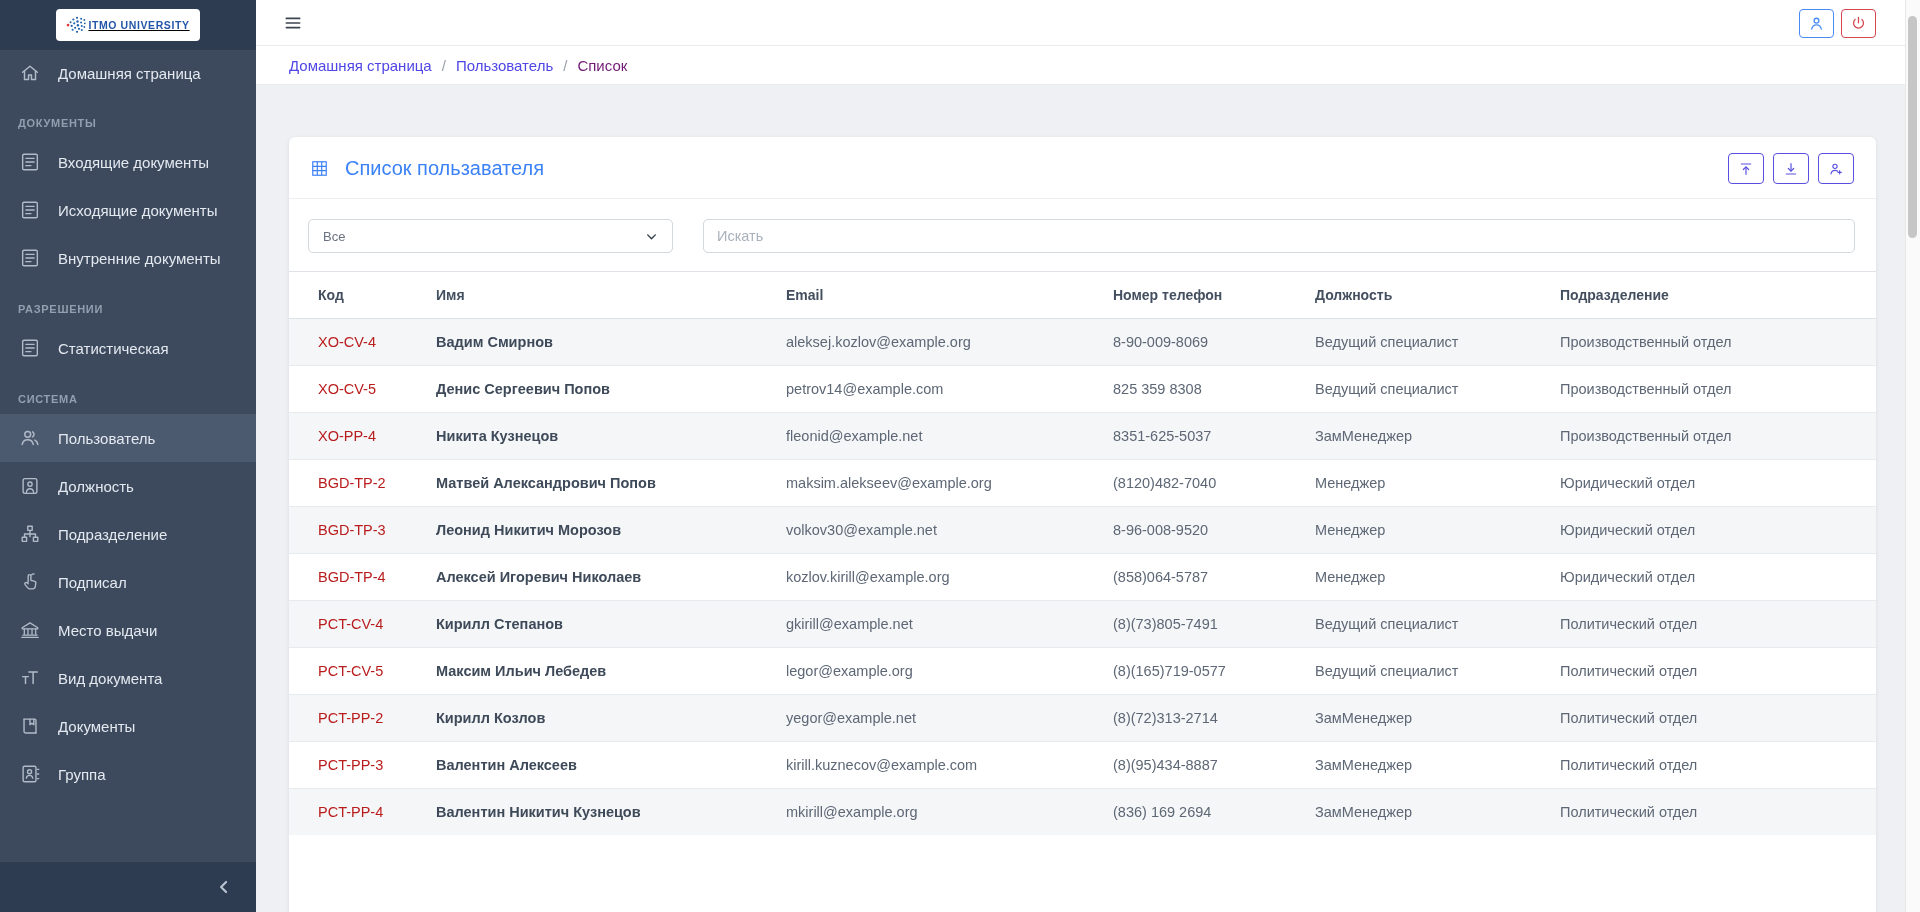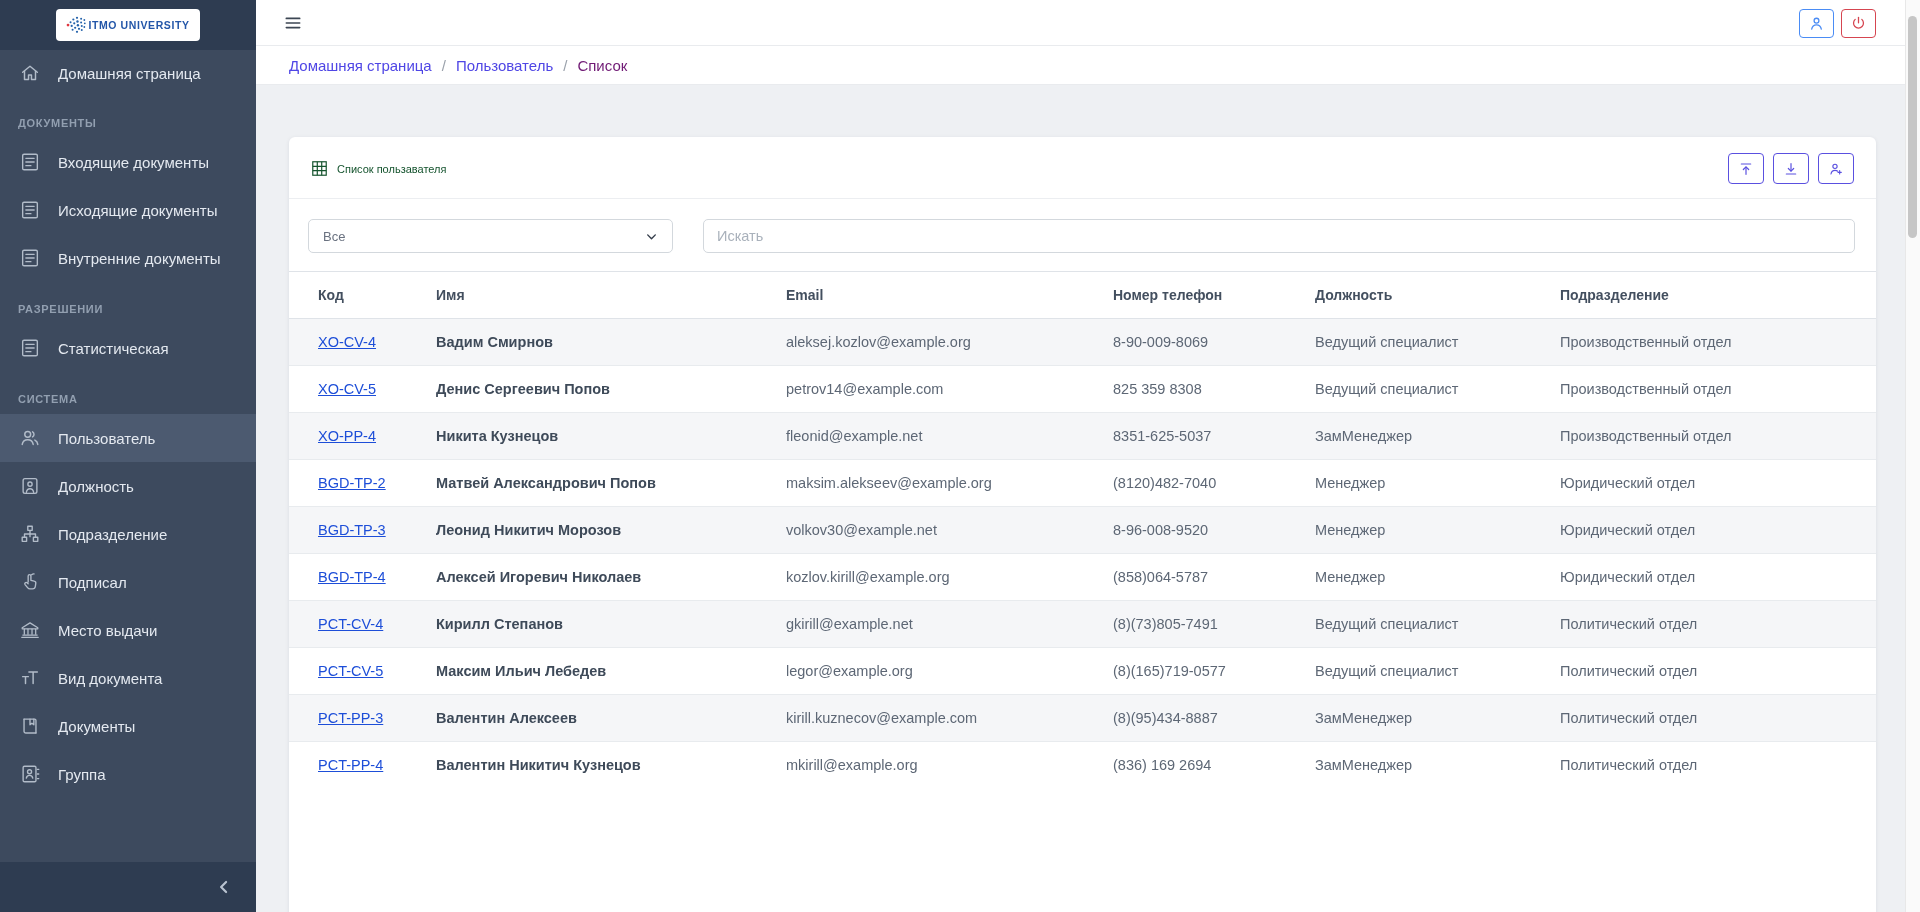--- a/index.html
+++ b/index.html
@@ -6,21 +6,21 @@
   html,body { margin:0; padding:0; }
   body {
     width:1920px; height:912px; overflow:hidden; position:relative;
     font-family:"Liberation Sans", sans-serif;
     background:#eef0f3; -webkit-font-smoothing:antialiased;
   }
 
   
   .sidebar { position:absolute; left:0; top:0; width:256px; height:912px; background:#3d4a5e; z-index:5; }
   .logo-bar { height:50px; background:#2e3c51; display:flex; align-items:center; justify-content:center; }
-  .logo-box { background:#fff; border-radius:4px; padding:6px 10px; display:flex; align-items:center; cursor:pointer; }
+  .logo-box { background:#fff; border-radius:4px; padding:6px 10px; display:flex; align-items:center; cursor:pointer;text-decoration:underline; }
   .logo-text { font-size:10.5px; font-weight:800; color:#2356a8; letter-spacing:.6px; white-space:nowrap; }
   .side-item { height:48px; display:flex; align-items:center; gap:17px; padding-left:19px; color:#e4e9f0; font-size:15px; cursor:pointer; }
   .side-item.home { height:46px; }
   .side-item.active { background:#4c5a70; }
   .side-item .icn { width:22px; height:22px; color:#b2bcc9; display:flex; align-items:center; justify-content:center; flex:0 0 22px; }
   .side-item .icn svg { width:22px; height:22px; }
   .section-label { padding:21px 18px 9px 18px; font-size:11px; font-weight:700; letter-spacing:.7px; color:#929fb0; }
   .side-footer { position:absolute; bottom:0; left:0; width:256px; height:50px; background:#2e3c51;
     display:flex; align-items:center; justify-content:flex-end; padding-right:22px; color:#b9c3d0; }
   .side-footer svg { width:20px; height:20px; cursor:pointer; }
@@ -37,21 +37,21 @@
   .btn-power { border:1px solid #d64550; color:#d64550; }
 
   .breadcrumb-bar { height:39px; background:#fff; border-bottom:1px solid #e9ebee; display:flex; align-items:center; padding-left:33px; font-size:15px; gap:10px; }
   .crumb-link { color:#4f46e5; cursor:pointer; }
   .crumb-sep { color:#9aa1ab; }
   .crumb-current { color:#701a75; }
 
   .content { padding:52px 0 0 33px; }
   .card { width:1587px; height:830px; background:#fff; border-radius:6px; box-shadow:0 1px 4px rgba(20,30,50,.09); }
   .card-header { display:flex; justify-content:space-between; align-items:center; padding:16px 22px 14px 21px; border-bottom:1px solid #eceef1; }
-  .card-title { display:flex; gap:8px; align-items:center; color:#14532d; font-size:11px; }
+  .card-title { display:flex; gap:16px; align-items:center; color:#3b82f6; font-size:20px; }
   .card-title svg { width:19px; height:19px; }
   .tool-btns { display:flex; gap:9px; }
   .tool-btn { width:36px; height:31px; border:1px solid #5a50e0; color:#5a50e0; border-radius:4px; background:#fff;
     display:flex; align-items:center; justify-content:center; cursor:pointer; padding:0; }
   .tool-btn svg { width:16px; height:16px; }
 
   .filter-row { display:flex; justify-content:space-between; align-items:center; padding:20px 21px 18px 19px; }
   .select-box { width:365px; height:34px; border:1px solid #d3d8dd; border-radius:5px; background:#fff;
     display:flex; align-items:center; justify-content:space-between; padding:0 14px; color:#6a7280; font-size:13px; cursor:pointer; }
   .select-box svg { width:13px; height:13px; color:#333c49; }
@@ -59,21 +59,21 @@
   .search-input::placeholder { color:#a9b1bb; }
 
   table.user-table { width:100%; border-collapse:collapse; table-layout:fixed; font-size:14.5px; }
   .user-table thead th { text-align:left; color:#434f5f; font-weight:700; font-size:14px;
     padding:15px 10px; border-top:1px solid #dfe3e8; border-bottom:1px solid #dfe3e8; }
   .user-table th:first-child, .user-table td:first-child { padding-left:29px; }
   .user-table tbody td { padding:14px 10px; line-height:18px; border-top:1px solid #e8ebee; color:#5d6775;
     white-space:nowrap; overflow:hidden; }
   .user-table tbody tr:first-child td { border-top:none; }
   .user-table tbody tr:nth-child(odd) { background:#f5f6f8; }
-  .user-table td.col-code { color:#1d4ed8;text-decoration:underline; }
+  .user-table td.col-code { color:#b91c1c; }
   .user-table td.col-name { font-weight:700; color:#3e4a59; }
 
   
   .scrollbar { position:absolute; right:0; top:0; width:15px; height:912px; background:#fafafa; border-left:1px solid #e8e8e8; z-index:10; }
   .scroll-thumb { position:absolute; left:2px; top:16px; width:9px; height:222px; background:#c6c6c6; border-radius:5px; cursor:pointer; }
 
   svg { display:block; }
 </style>
 </head>
 <body>
@@ -402,20 +402,28 @@
             </tr>
             <tr>
               <td class="col-code">PCT-CV-5</td>
               <td class="col-name">Максим Ильич Лебедев</td>
               <td class="col-email">legor@example.org</td>
               <td class="col-phone">(8)(165)719-0577</td>
               <td class="col-position">Ведущий специалист</td>
               <td class="col-department">Политический отдел</td>
             </tr>
             <tr>
+              <td class="col-code">PCT-PP-2</td>
+              <td class="col-name">Кирилл Козлов</td>
+              <td class="col-email">yegor@example.net</td>
+              <td class="col-phone">(8)(72)313-2714</td>
+              <td class="col-position">ЗамМенеджер</td>
+              <td class="col-department">Политический отдел</td>
+            </tr>
+            <tr>
               <td class="col-code">PCT-PP-3</td>
               <td class="col-name">Валентин Алексеев</td>
               <td class="col-email">kirill.kuznecov@example.com</td>
               <td class="col-phone">(8)(95)434-8887</td>
               <td class="col-position">ЗамМенеджер</td>
               <td class="col-department">Политический отдел</td>
             </tr>
             <tr>
               <td class="col-code">PCT-PP-4</td>
               <td class="col-name">Валентин Никитич Кузнецов</td>

